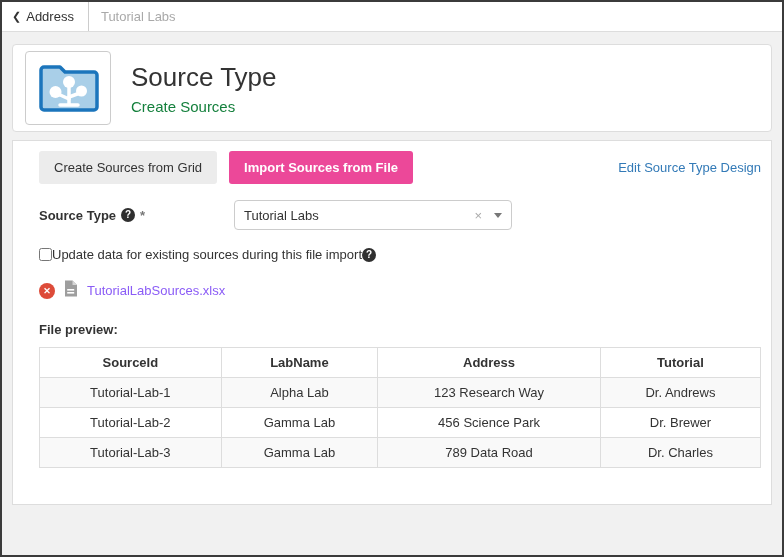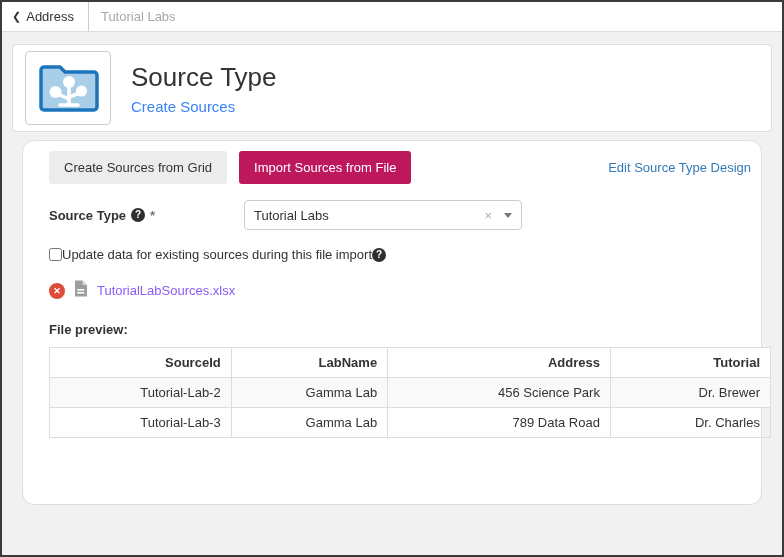--- a/index.html
+++ b/index.html
@@ -33,34 +33,34 @@
     margin: 12px 10px 8px; height: 88px;
     background: #fff; border: 1px solid #ddd; border-radius: 4px;
     padding: 7px 12px; display: flex; align-items: center; gap: 20px;
   }
   .icon-card {
     width: 86px; height: 74px; flex: 0 0 auto;
     background: #fff; border: 1px solid #ccc; border-radius: 4px;
     display: flex; align-items: center; justify-content: center;
   }
   .page-title { font-size: 26px; color: #333; font-weight: 400; }
-  .page-subtitle { font-size: 15px; color: #3b82f6; margin-top: 5px; }
+  .page-subtitle { font-size: 15px; color: #15803d; margin-top: 5px; }
   
   .main-card {
-    margin: 0 20px; height: 365px;
-    background: #fff; border: 1px solid #ddd; border-radius: 12px;
+    margin: 0 10px; height: 365px;
+    background: #fff; border: 1px solid #ddd; border-radius: 0;
     padding: 10px 10px 10px 26px;
   }
   .tab-row { display: flex; align-items: center; }
   .tab {
     font-size: 13px; padding: 9px 15px; border: none; border-radius: 3px;
     cursor: pointer; font-family: inherit;
   }
   .tab.inactive { background: #ececec; color: #333; }
-  .tab.active { background: #be185d; color: #fff; font-weight: normal; margin-left: 12px; }
+  .tab.active { background: #ec4899; color: #fff; font-weight: bold; margin-left: 12px; }
   .edit-link { margin-left: auto; color: #337ab7; font-size: 13px; text-decoration: none; cursor: pointer; }
   .form-row { display: flex; align-items: center; margin-top: 16px; }
   .field-label {
     width: 195px; font-size: 13px; font-weight: bold; color: #333;
     display: flex; align-items: center; gap: 5px;
   }
   .req { color: #777; font-weight: bold; }
   .help-icon {
     width: 14px; height: 14px; border-radius: 50%;
     background: #2f2f2f; color: #fff;
@@ -87,21 +87,21 @@
     color: #fff; font-size: 9px; font-weight: bold; line-height: 16px;
     text-align: center; cursor: pointer; flex: 0 0 auto;
   }
   .file-link { color: #8b5cf6; font-size: 13px; text-decoration: none; cursor: pointer; }
   .preview-heading { margin-top: 21px; font-size: 13px; font-weight: bold; color: #333; }
   .preview-note { margin-top: 15px; font-size: 13px; color: #333; }
   .preview-table {
     margin-top: 10px; width: 722px; border-collapse: collapse; font-size: 13px; color: #333;
   }
   .preview-table th, .preview-table td {
-    border: 1px solid #ddd; padding: 7px 10px; text-align: right;
+    border: 1px solid #ddd; padding: 7px 10px; text-align: center;
   }
   .preview-table th { font-weight: bold; background: #fff; }
   .preview-table tbody tr:nth-child(odd) { background: #f9f9f9; }
   .preview-table col.c1 { width: 25.2%; }
   .preview-table col.c2 { width: 21.7%; }
   .preview-table col.c3 { width: 30.9%; }
   .preview-table col.c4 { width: 22.2%; }
   
   .footer { display: flex; justify-content: space-between; align-items: flex-start; padding: 14px 18px 0 26px; margin-top: 36px; }
   .btn {
@@ -202,20 +202,26 @@
       <thead>
         <tr>
           <th>SourceId</th>
           <th>LabName</th>
           <th>Address</th>
           <th>Tutorial</th>
         </tr>
       </thead>
       <tbody>
         <tr>
+          <td>Tutorial-Lab-1</td>
+          <td>Alpha Lab</td>
+          <td>123 Research Way</td>
+          <td>Dr. Andrews</td>
+        </tr>
+        <tr>
           <td>Tutorial-Lab-2</td>
           <td>Gamma Lab</td>
           <td>456 Science Park</td>
           <td>Dr. Brewer</td>
         </tr>
         <tr>
           <td>Tutorial-Lab-3</td>
           <td>Gamma Lab</td>
           <td>789 Data Road</td>
           <td>Dr. Charles</td>

